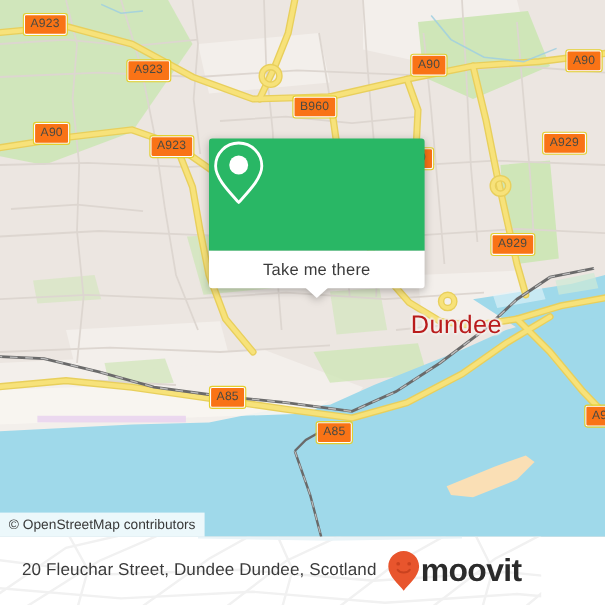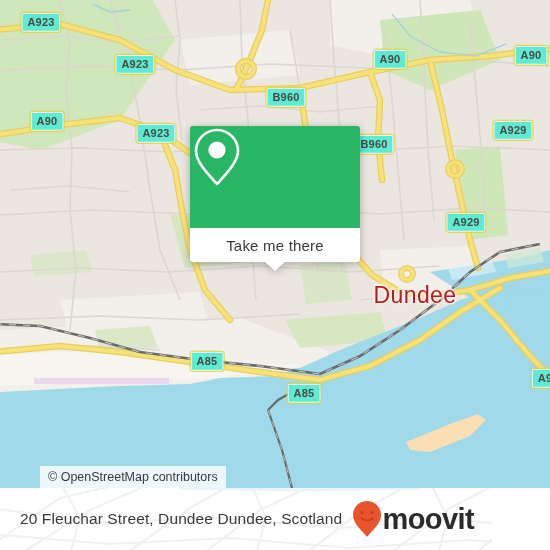--- a/index.html
+++ b/index.html
@@ -16,27 +16,27 @@
     position:absolute;left:0;top:0;width:550px;height:488px;
     background:#ece6e1;
     overflow:hidden;
   }
   #map svg{position:absolute;left:0;top:0;}
 
   
   .shield{
     position:absolute;
     transform:translate(-50%,-50%);
-    background:#5eead4;
+    background:#f97316;
     border:1.6px solid #ffffff;
     outline:1.3px solid #e3cf2e;
     border-radius:2px;
     color:#4a4a42;
     font-size:11px;
-    font-weight:bold;
+    font-weight:normal;
     line-height:1;
     padding:2.5px 5px 3px 5px;
     white-space:nowrap;
     letter-spacing:.2px;
     box-sizing:border-box;
   }
 
   
   .city-label{
     position:absolute;
@@ -46,21 +46,21 @@
     letter-spacing:.4px;
     white-space:nowrap;
     text-shadow:
       1.6px 0 1.6px #f4f0ec, -1.6px 0 1.6px #f4f0ec,
       0 1.6px 1.6px #f4f0ec, 0 -1.6px 1.6px #f4f0ec,
       1.2px 1.2px 1.6px #f4f0ec,-1.2px -1.2px 1.6px #f4f0ec;
   }
 
   
   #popup{
-    position:absolute;left:190px;top:126px;width:170px;
+    position:absolute;left:190px;top:126px;width:196px;
     filter:drop-shadow(0 2px 4px rgba(0,0,0,.28));
     text-align:center;
   }
   #popup-top{
     background:#29b765;
     height:102px;
     border-radius:3px 3px 0 0;
     display:flex;align-items:center;justify-content:center;
   }
   #popup-bottom{
@@ -83,21 +83,20 @@
   }
 
   
   #attribution{
     position:absolute;left:0;top:466px;
     background:rgba(255,255,255,.80);
     color:#3a3a3a;
     font-size:12.5px;
     padding:4px 8px 4px 8px;
     white-space:nowrap;
-    margin-left:40px;
   }
 
   
   #footer{
     position:absolute;left:0;top:488px;width:492px;height:62px;
     background:#ffffff;
     overflow:hidden;
   }
   #footer-bg{position:absolute;left:0;top:0;}
   #footer-address{

